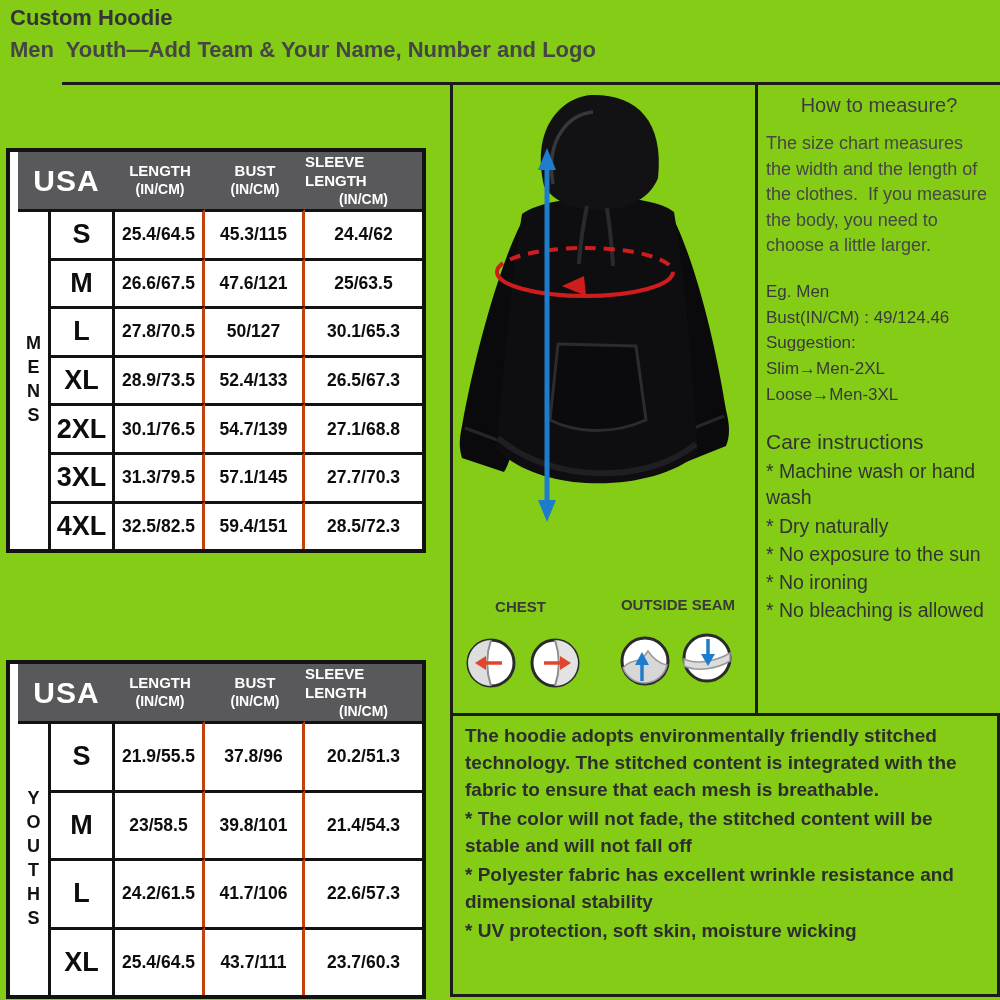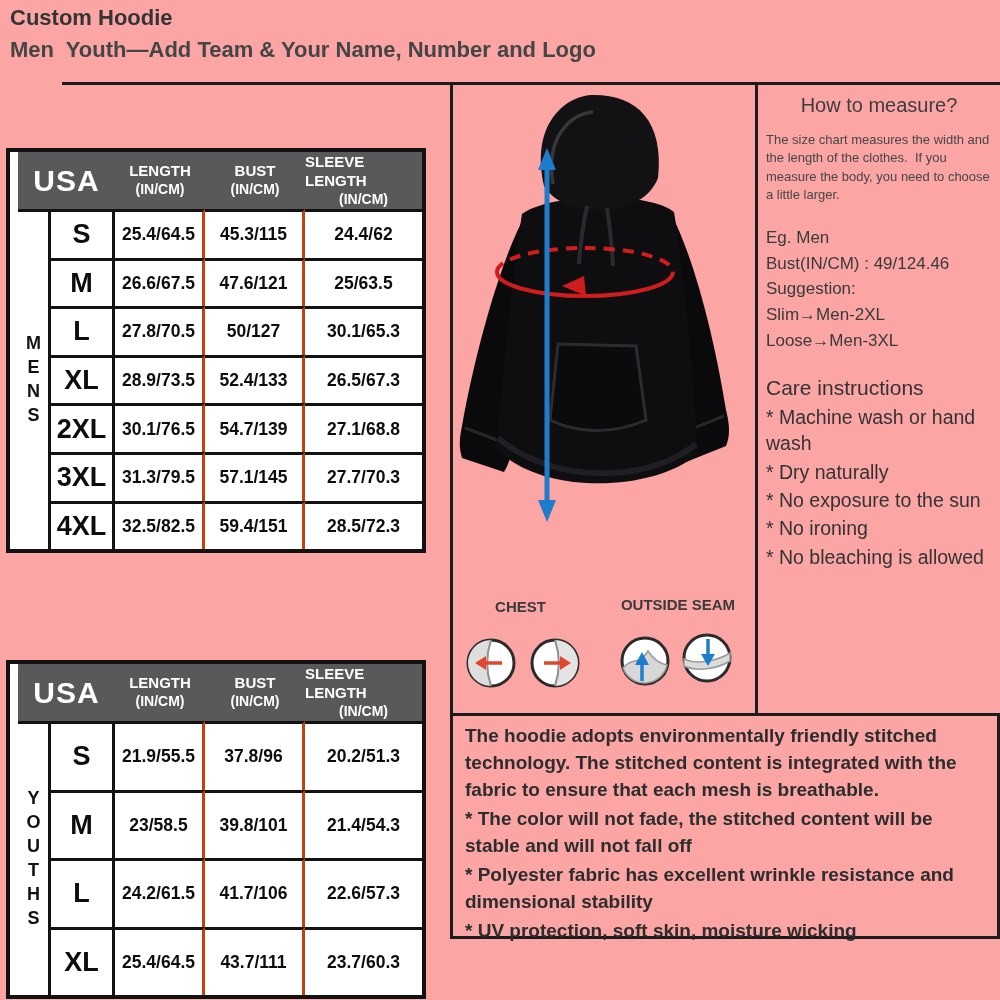--- a/index.html
+++ b/index.html
@@ -1,28 +1,28 @@
 <!DOCTYPE html>
 <html><head>
 <meta charset="utf-8">
 <style>
   * { margin:0; padding:0; box-sizing:border-box; }
   html,body { background:#ffffff; }
   body { font-family:"Liberation Sans","DejaVu Sans",sans-serif; }
-  .canvas { position:relative; width:1000px; height:1000px; background:#fca5a5; overflow:hidden; color:#2e2e2e; }
+  .canvas { position:relative; width:1000px; height:1000px; background:#84cc16; overflow:hidden; color:#2e2e2e; }
 
   
   .title    { position:absolute; left:10px; top:5px;  font-size:22px; font-weight:700; color:#343434; }
   .subtitle { position:absolute; left:10px; top:37px; font-size:22px; font-weight:700; color:#454545; white-space:pre-wrap; }
   .hr-top   { position:absolute; left:62px; top:82px; width:938px; height:3px; background:#1c1c1c; }
 
   
   .mid-box    { position:absolute; left:450px; top:85px; width:308px; height:628px;
                 border-left:3px solid #1c1c1c; border-right:3px solid #1c1c1c; }
-  .bottom-box { position:absolute; left:450px; top:713px; width:550px; height:226px;
+  .bottom-box { position:absolute; left:450px; top:713px; width:550px; height:284px;
                 border:3px solid #1c1c1c; padding:7px 10px 16px 12px; }
   .bottom-box p { font-size:19px; font-weight:700; color:#2d2d2d; line-height:1.42; margin-bottom:2px; }
 
   
   .size-table { position:absolute; left:6px; width:420px; border:4px solid #121212; background:#fff; display:grid;padding-left:8px; }
   .size-table.mens   { top:148px; grid-template-columns:33px 64px 90px 100px 1fr; grid-template-rows:57px repeat(7,48.6px); }
   .size-table.youths { top:660px; grid-template-columns:33px 64px 90px 100px 1fr; grid-template-rows:57px repeat(4,68.5px); }
   .t-header { grid-column:1 / -1; display:grid; grid-template-columns:97px 90px 100px 1fr;
               background:#59595b; color:#fff; align-items:center; }
   .h-usa  { font-size:30px; font-weight:700; text-align:center; letter-spacing:1px; }
@@ -50,21 +50,21 @@
   .lbl-seam  { left:608px; top:596px; width:140px; }
   .m-icon { position:absolute; }
   .m-icon.i1 { left:465px; top:637px; }
   .m-icon.i2 { left:529px; top:637px; }
   .m-icon.i3 { left:619px; top:635px; }
   .m-icon.i4 { left:681px; top:632px; }
 
   
   .measure-panel { position:absolute; left:760px; top:90px; width:238px; padding:4px 6px 0 6px; }
   .mp-heading { font-size:20px; color:#3d3d3d; text-align:center; margin-bottom:14px; }
-  .mp-body    { font-size:13px; color:#464646; line-height:1.42; white-space:pre-wrap; }
+  .mp-body    { font-size:18px; color:#464646; line-height:1.42; white-space:pre-wrap; }
   .mp-example { margin-top:20px; font-size:17px; font-weight:400; color:#3a3a3a; line-height:1.52; }
   .mp-care    { margin-top:22px; }
   .mp-care-heading { font-size:21px; color:#333; margin-bottom:4px; }
   .mp-care-item    { font-size:19.5px; color:#333; line-height:1.35; margin-bottom:2px; }
 </style>
 </head>
 <body>
 
 <div class="canvas">
 

